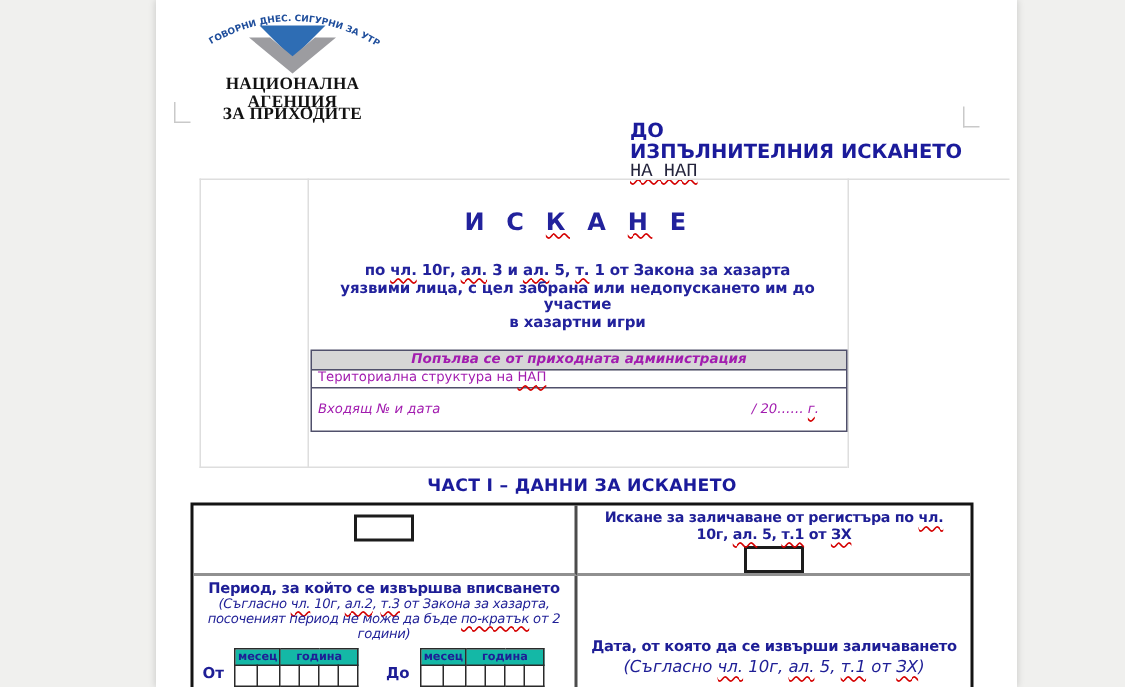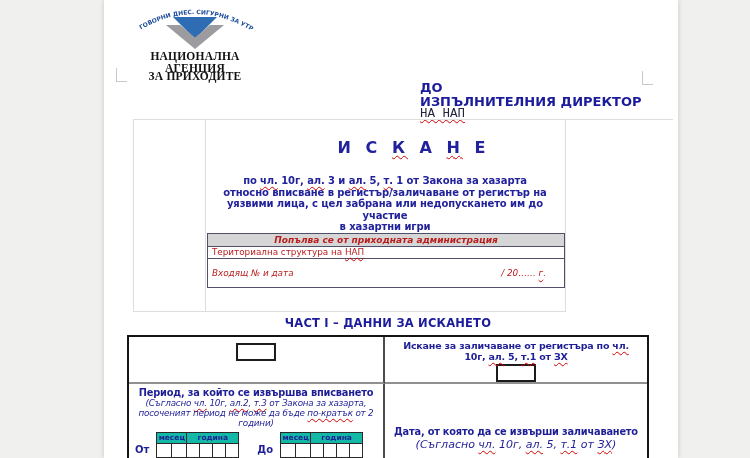--- a/index.html
+++ b/index.html
@@ -25,30 +25,30 @@
   
   .addr{position:absolute;left:316px;top:81px;white-space:nowrap;}
   .addr .b{font-weight:bold;font-size:13px;line-height:13.5px;color:#1b1b9b;}
   .addr .serif{font-family:Liberation Mono, monospace;font-weight:normal;
     font-size:12.5px;line-height:13px;color:#24243c;}
   
   .gl{position:absolute;background:#dedede;}
   
   .req-title{
     position:absolute;left:101px;top:138px;width:360px;text-align:center;
-    font-weight:bold;font-size:16px;color:#22229c;letter-spacing:3px;word-spacing:3px;padding-left:28px;
+    font-weight:bold;font-size:16px;color:#22229c;letter-spacing:3px;word-spacing:3px;
   }
   .req-sub{
     position:absolute;left:101px;top:175px;width:360px;text-align:center;
     font-weight:bold;font-size:10px;line-height:11.5px;color:#22229c;letter-spacing:-.1px;
   }
   
   .admin{
     position:absolute;left:103px;top:233px;width:358px;
-    border:1px solid #50506b;box-sizing:border-box;color:#b91c1c;
+    border:1px solid #50506b;box-sizing:border-box;color:#a21caf;
   }
   .admin .hd{
     height:12px;background:#d6d6d6;border-bottom:1px solid #50506b;
     font-style:italic;font-weight:bold;font-size:9px;line-height:12px;text-align:center;
   }
   .admin .r1{
     height:11px;border-bottom:1px solid #50506b;
     font-size:8.8px;line-height:11px;padding-left:4px;
   }
   .admin .r2{
@@ -120,35 +120,34 @@
     </svg>
     <div class="logo-name">НАЦИОНАЛНА АГЕНЦИЯ</div>
     <div class="logo-name">ЗА ПРИХОДИТЕ</div>
   </div>
 
   <div class="crop l"></div>
   <div class="crop r"></div>
 
   <div class="addr">
     <div class="b">ДО</div>
-    <div class="b">ИЗПЪЛНИТЕЛНИЯ ДИРЕКТОР</div>
+    <div class="b">ИЗПЪЛНИТЕЛНИЯ ИСКАНЕТО</div>
     <div class="serif"><span class="sq">НА НАП</span></div>
   </div>
 
   <div class="gl" style="left:29px;top:119px;width:540px;height:1px;"></div>
   <div class="gl" style="left:29px;top:311px;width:432px;height:1px;"></div>
   <div class="gl" style="left:29px;top:119px;width:1px;height:193px;"></div>
   <div class="gl" style="left:101px;top:119px;width:1px;height:193px;"></div>
   <div class="gl" style="left:461px;top:119px;width:1px;height:193px;"></div>
 
   <div class="req-title"><span>И С </span><span class="sq">К</span><span> А </span><span class="sq">Н</span><span> Е</span></div>
 
   <div class="req-sub">
     <div><span>по </span><span class="sq">чл.</span><span> 10г, </span><span class="sq">ал.</span><span> 3 и </span><span class="sq">ал.</span><span> 5, </span><span class="sq">т.</span><span> 1 от Закона за хазарта</span></div>
-    <div><span>относно вписване в регистър/заличаване от регистър на</span></div>
     <div><span>уязвими лица, с цел забрана или недопускането им до участие</span></div>
     <div><span>в хазартни игри</span></div>
   </div>
 
   <div class="admin">
     <div class="hd">Попълва се от приходната администрация</div>
     <div class="r1"><span>Териториална структура на </span><span class="sq">НАП</span></div>
     <div class="r2">
       <span>Входящ № и дата</span>
       <span class="val"><span>/ 20…… </span><span class="sq">г</span><span>.</span></span>

